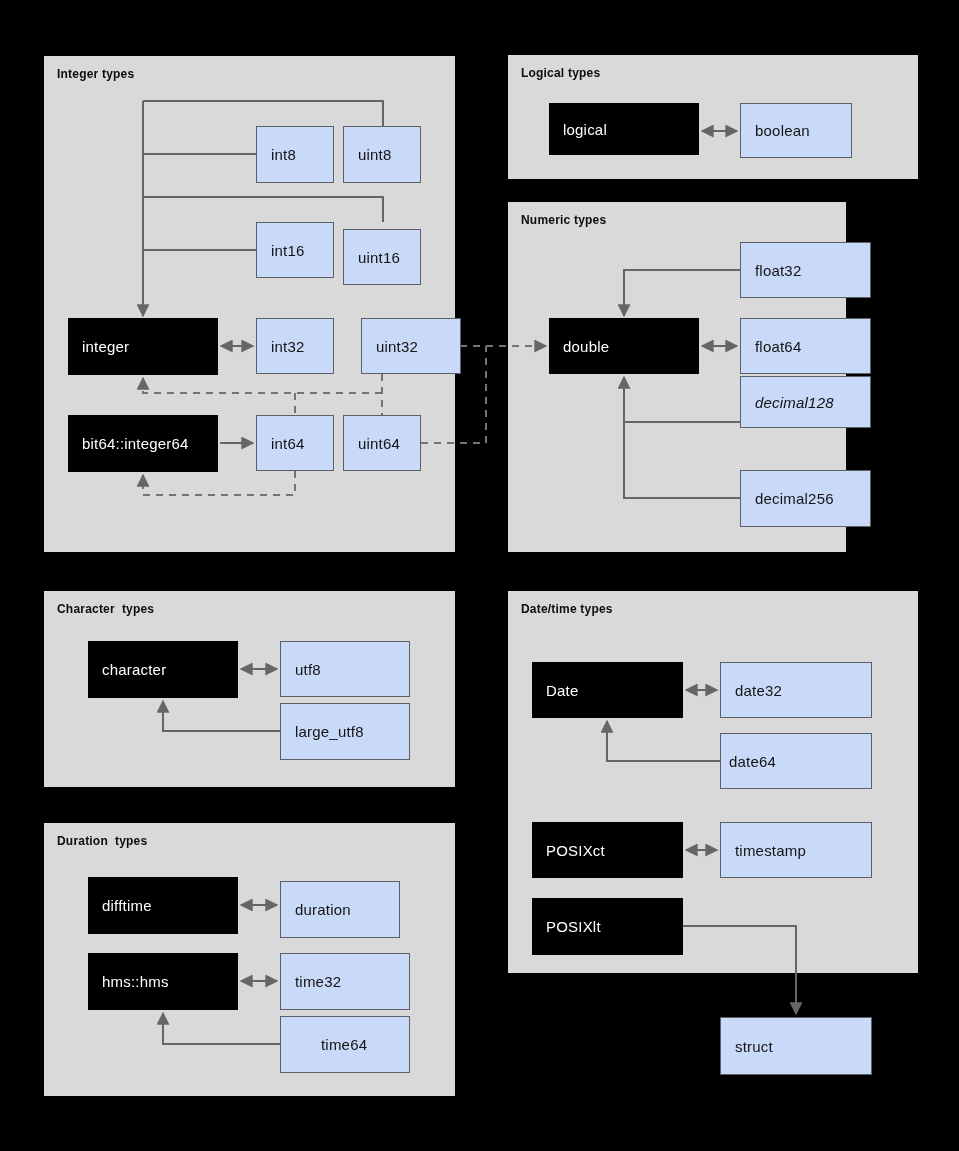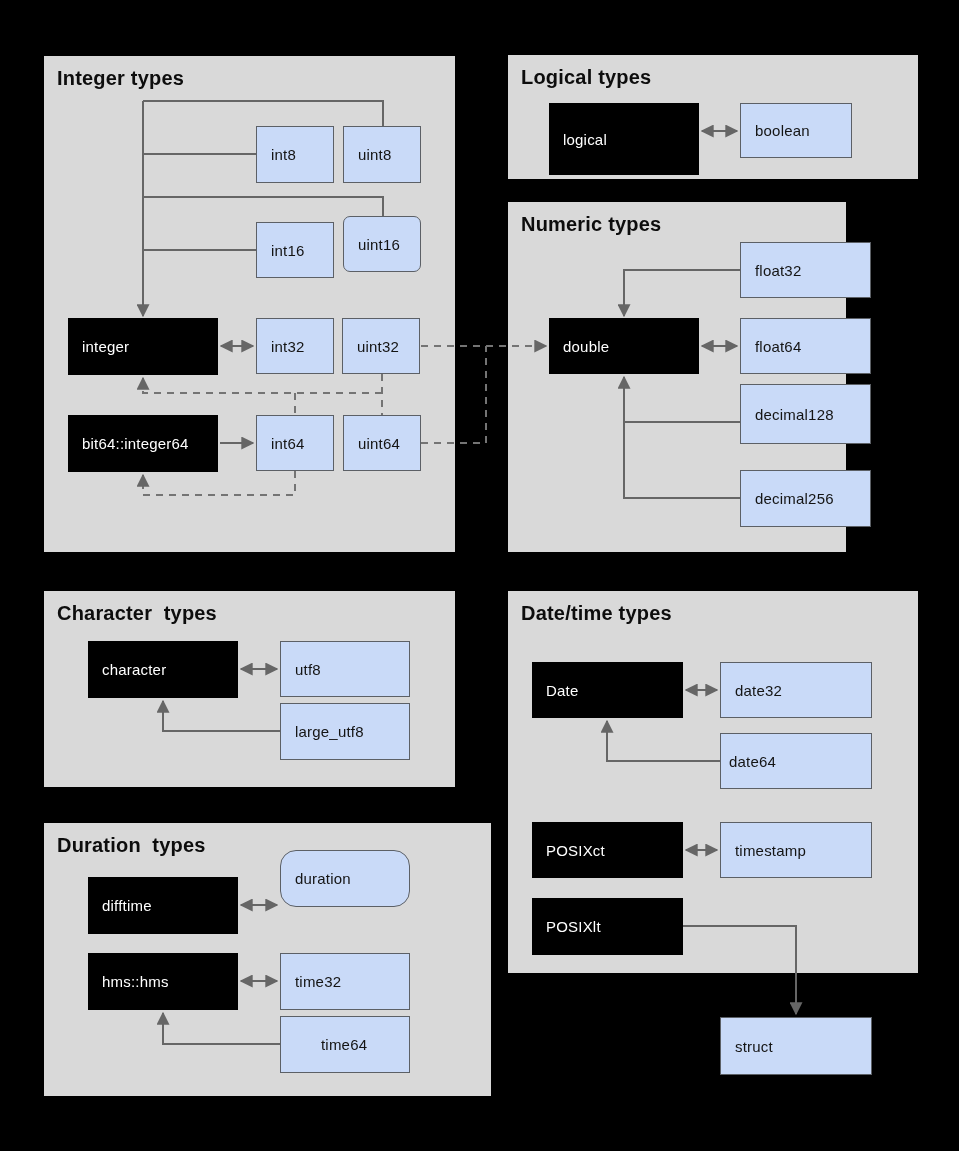--- a/index.html
+++ b/index.html
@@ -17,21 +17,21 @@
   }
   .panel {
     position: absolute;
     background: var(--panel-bg, #d9d9d9);
   }
   .panel-title {
     position: absolute;
     top: 11px;
     left: 13px;
     margin: 0;
-    font-size: 20px;
+    font-size: 12px;
     font-weight: bold;
     color: #0d0d0d;
     white-space: pre;
     letter-spacing: 0.2px;
   }
   .node {
     position: absolute;
     display: flex;
     align-items: center;
     box-sizing: border-box;
@@ -76,21 +76,21 @@
     </section>
     <section class="panel" style="left: 508px; top: 202px; width: 338px; height: 350px;">
       <h2 class="panel-title" style="color: rgb(13, 13, 13);">Numeric types</h2>
     </section>
     <section class="panel" style="left: 44px; top: 591px; width: 411px; height: 196px;">
       <h2 class="panel-title" style="color: rgb(13, 13, 13);">Character  types</h2>
     </section>
     <section class="panel" style="left: 508px; top: 591px; width: 410px; height: 382px;">
       <h2 class="panel-title" style="color: rgb(13, 13, 13);">Date/time types</h2>
     </section>
-    <section class="panel" style="left: 44px; top: 823px; width: 447px; height: 273px;">
+    <section class="panel" style="left: 44px; top: 823px; width: 411px; height: 273px;">
       <h2 class="panel-title" style="color: rgb(13, 13, 13);">Duration  types</h2>
     </section>
     <svg class="overlay" width="959" height="1151">
       <defs>
         <marker id="arrow-end" viewBox="0 0 10 10" refX="9" refY="5" markerWidth="6.5" markerHeight="6.5" orient="auto">
           <path d="M 0 0 L 10 5 L 0 10 z" fill="#666666"></path>
         </marker>
         <marker id="arrow-start" viewBox="0 0 10 10" refX="9" refY="5" markerWidth="6.5" markerHeight="6.5" orient="auto-start-reverse">
           <path d="M 0 0 L 10 5 L 0 10 z" fill="#666666"></path>
         </marker>
@@ -125,57 +125,57 @@
     </svg>
     <div class="node arrow" style="left: 256px; top: 126px; width: 78px; height: 57px;">
       <span class="node-label">int8</span>
     </div>
     <div class="node arrow" style="left: 343px; top: 126px; width: 78px; height: 57px;">
       <span class="node-label">uint8</span>
     </div>
     <div class="node arrow" style="left: 256px; top: 222px; width: 78px; height: 56px;">
       <span class="node-label">int16</span>
     </div>
-    <div class="node arrow" style="left: 343px; top: 216px; width: 78px; height: 56px; border-radius: 7px;">
+    <div class="node arrow" style="left: 343px; top: 229px; width: 78px; height: 56px;">
       <span class="node-label">uint16</span>
     </div>
     <div class="node r" style="left: 68px; top: 318px; width: 150px; height: 57px;">
       <span class="node-label">integer</span>
     </div>
     <div class="node arrow" style="left: 256px; top: 318px; width: 78px; height: 56px;">
       <span class="node-label">int32</span>
     </div>
-    <div class="node arrow" style="left: 342px; top: 318px; width: 78px; height: 56px;">
+    <div class="node arrow" style="left: 361px; top: 318px; width: 100px; height: 56px;">
       <span class="node-label">uint32</span>
     </div>
     <div class="node r" style="left: 68px; top: 415px; width: 150px; height: 57px;">
       <span class="node-label">bit64::integer64</span>
     </div>
     <div class="node arrow" style="left: 256px; top: 415px; width: 78px; height: 56px;">
       <span class="node-label">int64</span>
     </div>
     <div class="node arrow" style="left: 343px; top: 415px; width: 78px; height: 56px;">
       <span class="node-label">uint64</span>
     </div>
-    <div class="node r" style="left: 549px; top: 103px; width: 150px; height: 72px;">
+    <div class="node r" style="left: 549px; top: 103px; width: 150px; height: 52px;">
       <span class="node-label">logical</span>
     </div>
     <div class="node arrow" style="left: 740px; top: 103px; width: 112px; height: 55px;">
       <span class="node-label">boolean</span>
     </div>
     <div class="node r" style="left: 549px; top: 318px; width: 150px; height: 56px;">
       <span class="node-label">double</span>
     </div>
     <div class="node arrow" style="left: 740px; top: 242px; width: 131px; height: 56px;">
       <span class="node-label">float32</span>
     </div>
     <div class="node arrow" style="left: 740px; top: 318px; width: 131px; height: 56px;">
       <span class="node-label">float64</span>
     </div>
-    <div class="node arrow" style="left: 740px; top: 384px; width: 131px; height: 60px;">
+    <div class="node arrow" style="left: 740px; top: 376px; width: 131px; height: 52px; font-style: italic;">
       <span class="node-label">decimal128</span>
     </div>
     <div class="node arrow" style="left: 740px; top: 470px; width: 131px; height: 57px;">
       <span class="node-label">decimal256</span>
     </div>
     <div class="node r" style="left: 88px; top: 641px; width: 150px; height: 57px;">
       <span class="node-label">character</span>
     </div>
     <div class="node arrow" style="left: 280px; top: 641px; width: 130px; height: 56px;">
       <span class="node-label">utf8</span>
@@ -200,21 +200,21 @@
     </div>
     <div class="node arrow" style="left: 720px; top: 822px; width: 152px; height: 56px;">
       <span class="node-label">timestamp</span>
     </div>
     <div class="node arrow" style="left: 720px; top: 1017px; width: 152px; height: 58px;">
       <span class="node-label">struct</span>
     </div>
     <div class="node r" style="left: 88px; top: 877px; width: 150px; height: 57px;">
       <span class="node-label">difftime</span>
     </div>
-    <div class="node arrow" style="left: 280px; top: 850px; width: 130px; height: 57px; border-radius: 16px;">
+    <div class="node arrow" style="left: 280px; top: 881px; width: 120px; height: 57px;">
       <span class="node-label">duration</span>
     </div>
     <div class="node r" style="left: 88px; top: 953px; width: 150px; height: 57px;">
       <span class="node-label">hms::hms</span>
     </div>
     <div class="node arrow" style="left: 280px; top: 953px; width: 130px; height: 57px;">
       <span class="node-label">time32</span>
     </div>
     <div class="node arrow" style="left: 280px; top: 1016px; width: 130px; height: 57px; padding-left: 40px;">
       <span class="node-label">time64</span>

